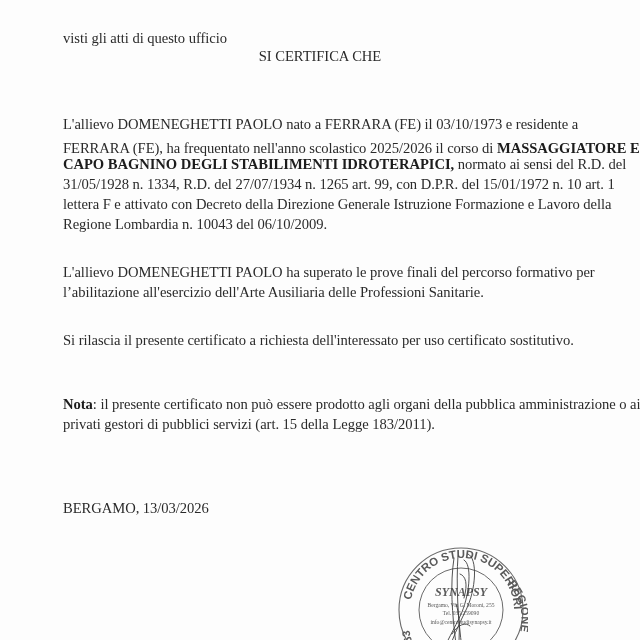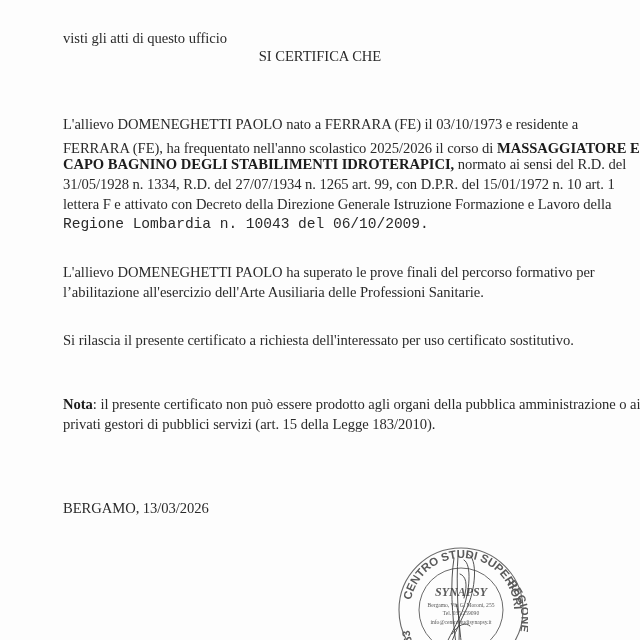--- a/index.html
+++ b/index.html
@@ -51,33 +51,33 @@
   <div class="line" style="top:28px;">visti gli atti di questo ufficio</div>
 
   <div class="line center" style="top:46px;">SI CERTIFICA CHE</div>
 
   <div>
     <div class="line" style="top:114px;">L'allievo DOMENEGHETTI PAOLO nato a FERRARA (FE) il   03/10/1973 e residente a</div>
     <div class="line" style="top:138px;"><span>FERRARA (FE), ha frequentato nell'anno scolastico 2025/2026 il corso di </span><b>MASSAGGIATORE E</b></div>
     <div class="line" style="top:154px;"><b>CAPO BAGNINO DEGLI STABILIMENTI IDROTERAPICI,</b><span> normato ai sensi del R.D. del</span></div>
     <div class="line" style="top:174px;">31/05/1928 n. 1334, R.D. del 27/07/1934 n. 1265 art. 99, con D.P.R. del 15/01/1972 n. 10 art. 1</div>
     <div class="line" style="top:194px;">lettera F e attivato con Decreto della Direzione Generale Istruzione Formazione e Lavoro della</div>
-    <div class="line" style="top:214px;font-family:Liberation Mono, monospace;">Regione Lombardia n. 10043 del 06/10/2009.</div>
+    <div class="line" style="top:214px;">Regione Lombardia n. 10043 del 06/10/2009.</div>
   </div>
 
   <div>
     <div class="line" style="top:262px;">L'allievo DOMENEGHETTI PAOLO ha superato le prove finali del percorso formativo per</div>
     <div class="line" style="top:282px;">l’abilitazione all'esercizio dell'Arte Ausiliaria delle Professioni Sanitarie.</div>
   </div>
 
   <div class="line" style="top:330px;">Si rilascia il presente certificato a richiesta dell'interessato per uso certificato sostitutivo.</div>
 
   <div>
     <div class="line" style="top:394px;"><b>Nota</b><span>: il presente certificato non può essere prodotto agli organi della pubblica amministrazione o ai</span></div>
-    <div class="line" style="top:414px;">privati gestori di pubblici servizi (art. 15 della Legge 183/2010).</div>
+    <div class="line" style="top:414px;">privati gestori di pubblici servizi (art. 15 della Legge 183/2011).</div>
   </div>
 
   <div class="line" style="top:498px;">BERGAMO, 13/03/2026</div>
 
   <svg class="stamp" viewBox="0 0 132 132">
     <defs>
       <path id="arcTop" d="M 14 66 A 52 52 0 0 1 118 66"></path>
       <path id="arcLeft" d="M 30 118 A 52 52 0 0 1 14 70"></path>
       <path id="arcRight" d="M 112 40 A 52 52 0 0 1 112 110"></path>
     </defs>

